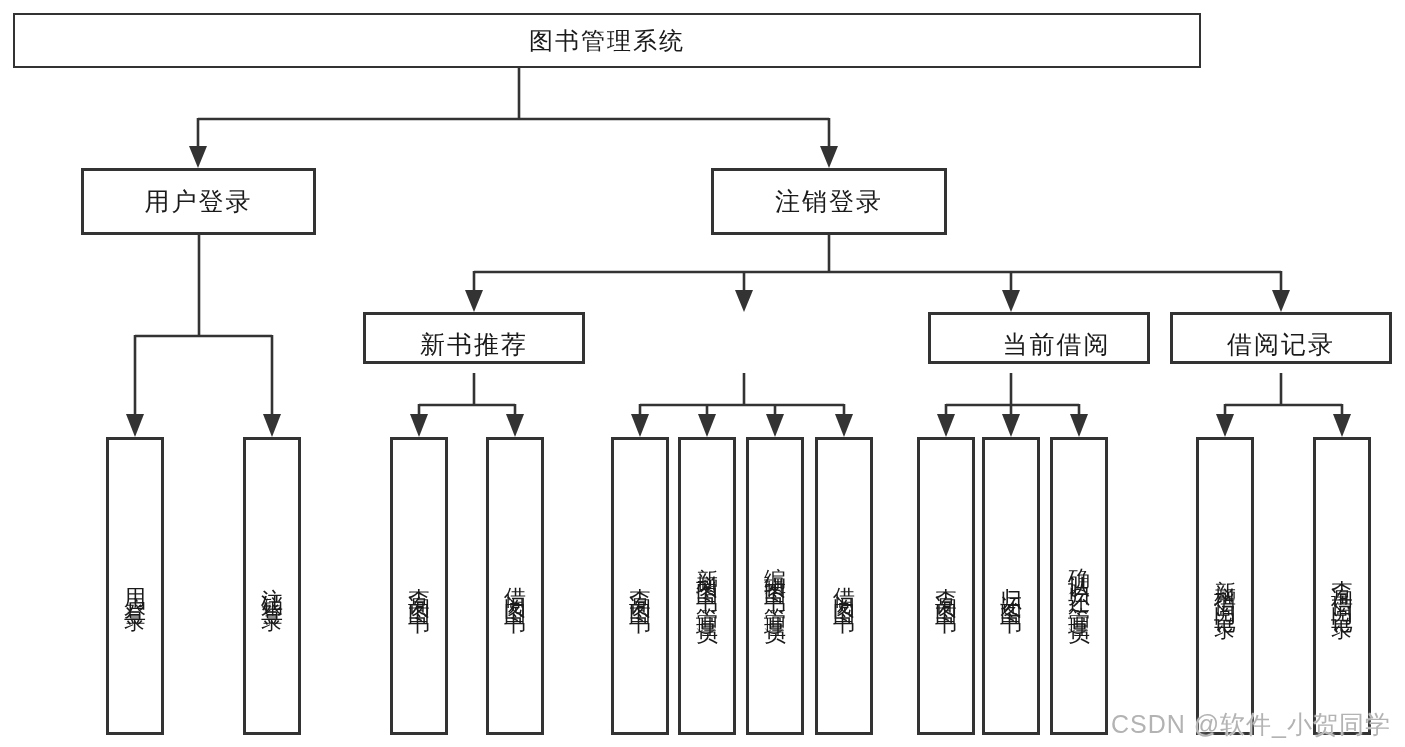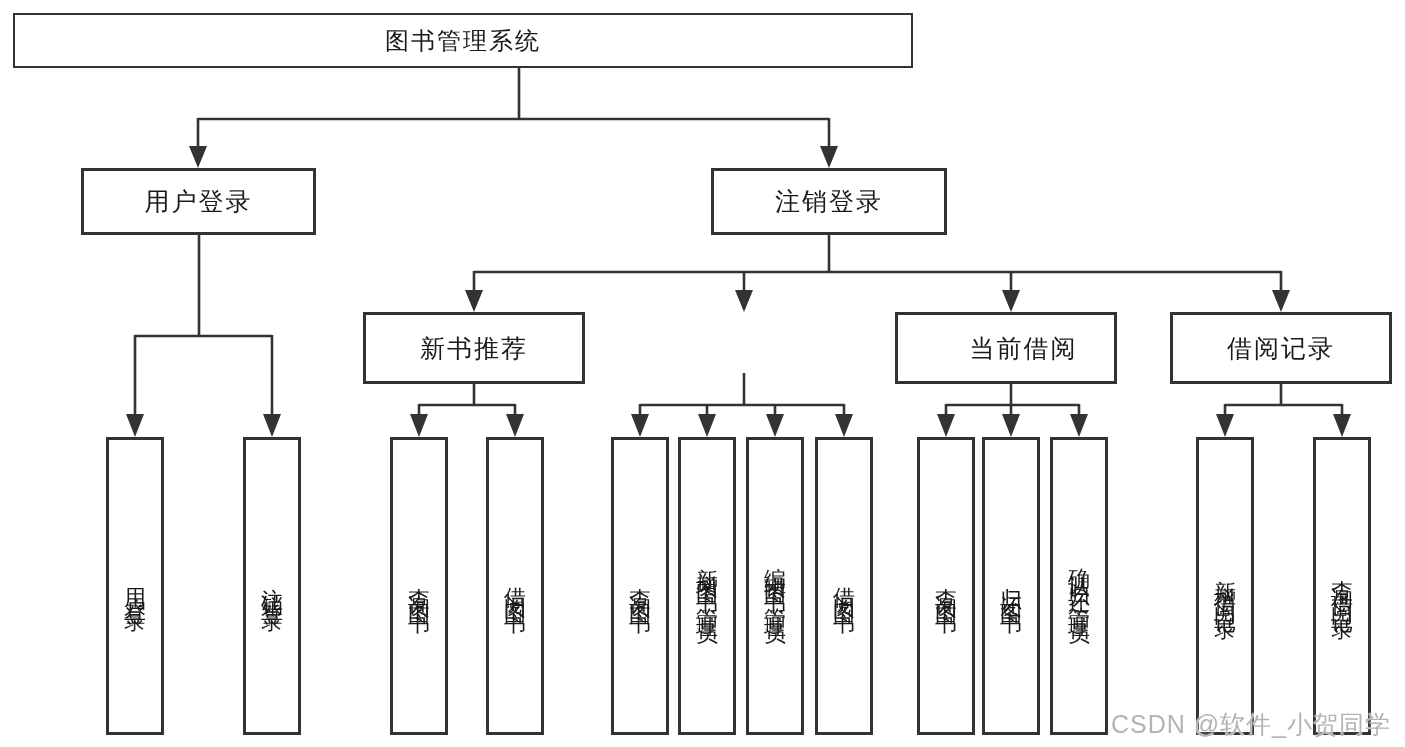--- a/index.html
+++ b/index.html
@@ -33,25 +33,25 @@
   .node.v {
     writing-mode: vertical-rl;
     font-size: 22px;
     letter-spacing: 8px;
     line-height: 1;
   }
   
   .n-user  { left: 81px;  top: 168px; width: 235px; height: 67px; }
   .n-mgmt  { left: 711px; top: 168px; width: 236px; height: 67px; }
   
-  .n-root  { left: 13px;  top: 13px;  width: 900px; height: 55px; }
-  
-  .n-l3    { top: 312px; width: 222px; height: 72px; }
+  .n-root  { left: 13px;  top: 13px;  width: 1188px; height: 55px; }
+  
+  .n-l3    { top: 312px; width: 222px; height: 52px; align-items: flex-end; }
   .n-l3a { left: 363px; }  .n-l3b { left: 633px; }
-  .n-l3c { left: 895px; padding-left: 35px; }  .n-l3d { left: 1170px; }
+  .n-l3c { left: 928px; padding-left: 35px; }  .n-l3d { left: 1170px; }
   
   .n-leaf  { top: 437px; width: 58px; height: 298px; }
   .lf-a1 { left: 106px; }  .lf-a2 { left: 243px; }
   .lf-b1 { left: 390px; }  .lf-b2 { left: 486px; }
   .lf-c1 { left: 611px; }  .lf-c2 { left: 678px; }
   .lf-c3 { left: 746px; }  .lf-c4 { left: 815px; }
   .lf-d1 { left: 917px; }  .lf-d2 { left: 982px; }
   .lf-d3 { left: 1050px; }
   .lf-e1 { left: 1196px; } .lf-e2 { left: 1313px; }
   .watermark {

